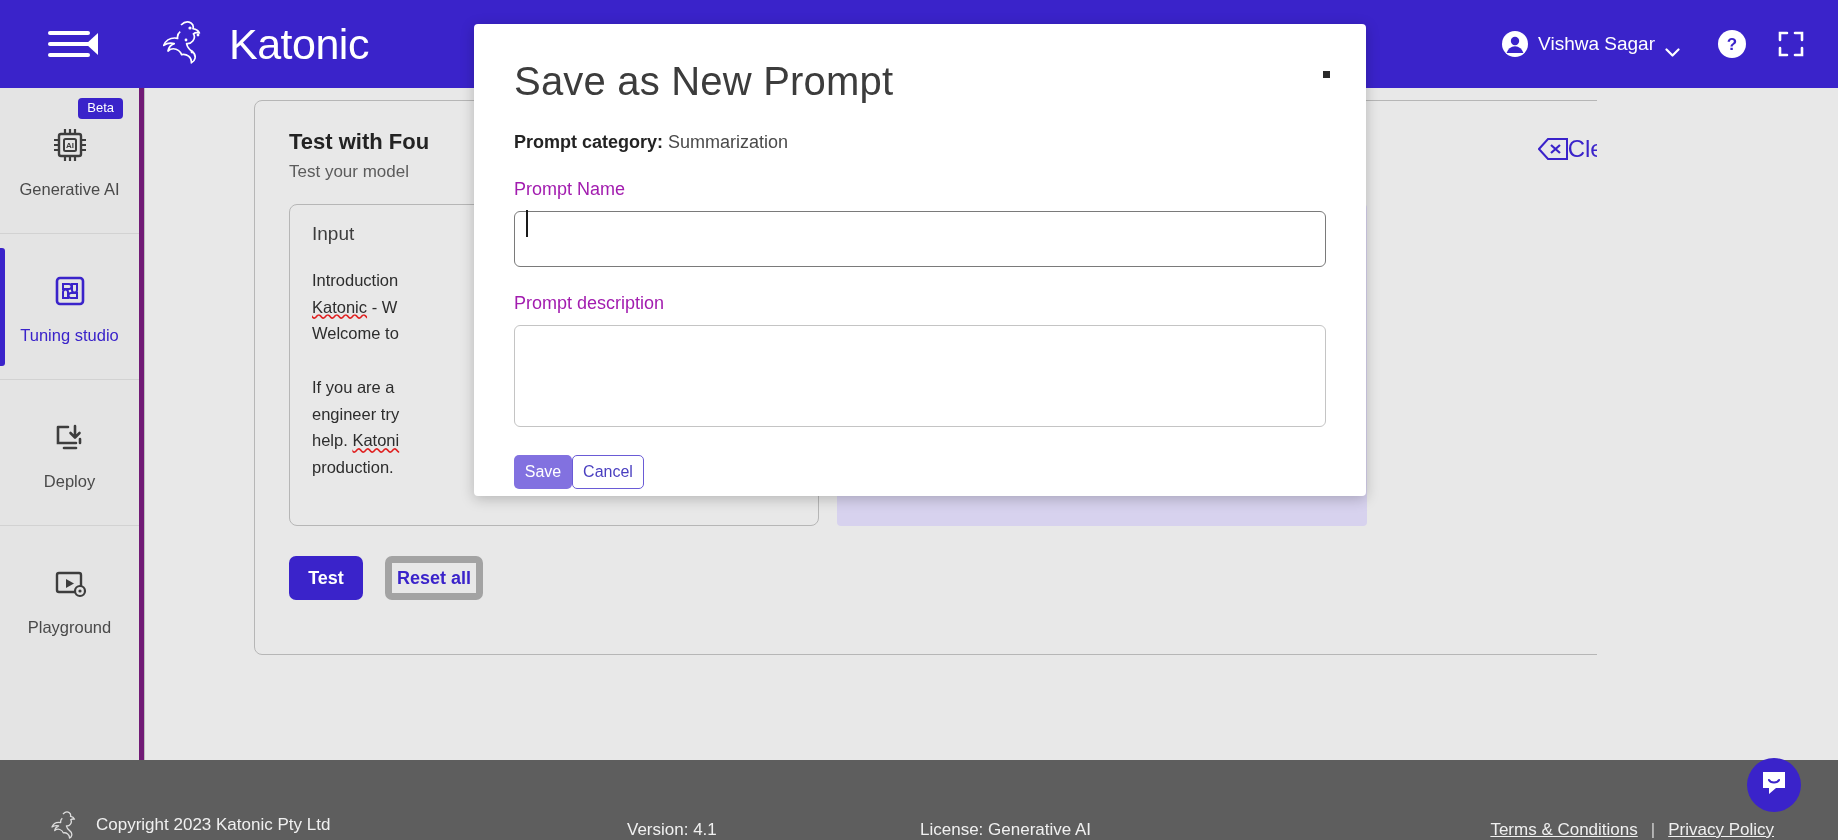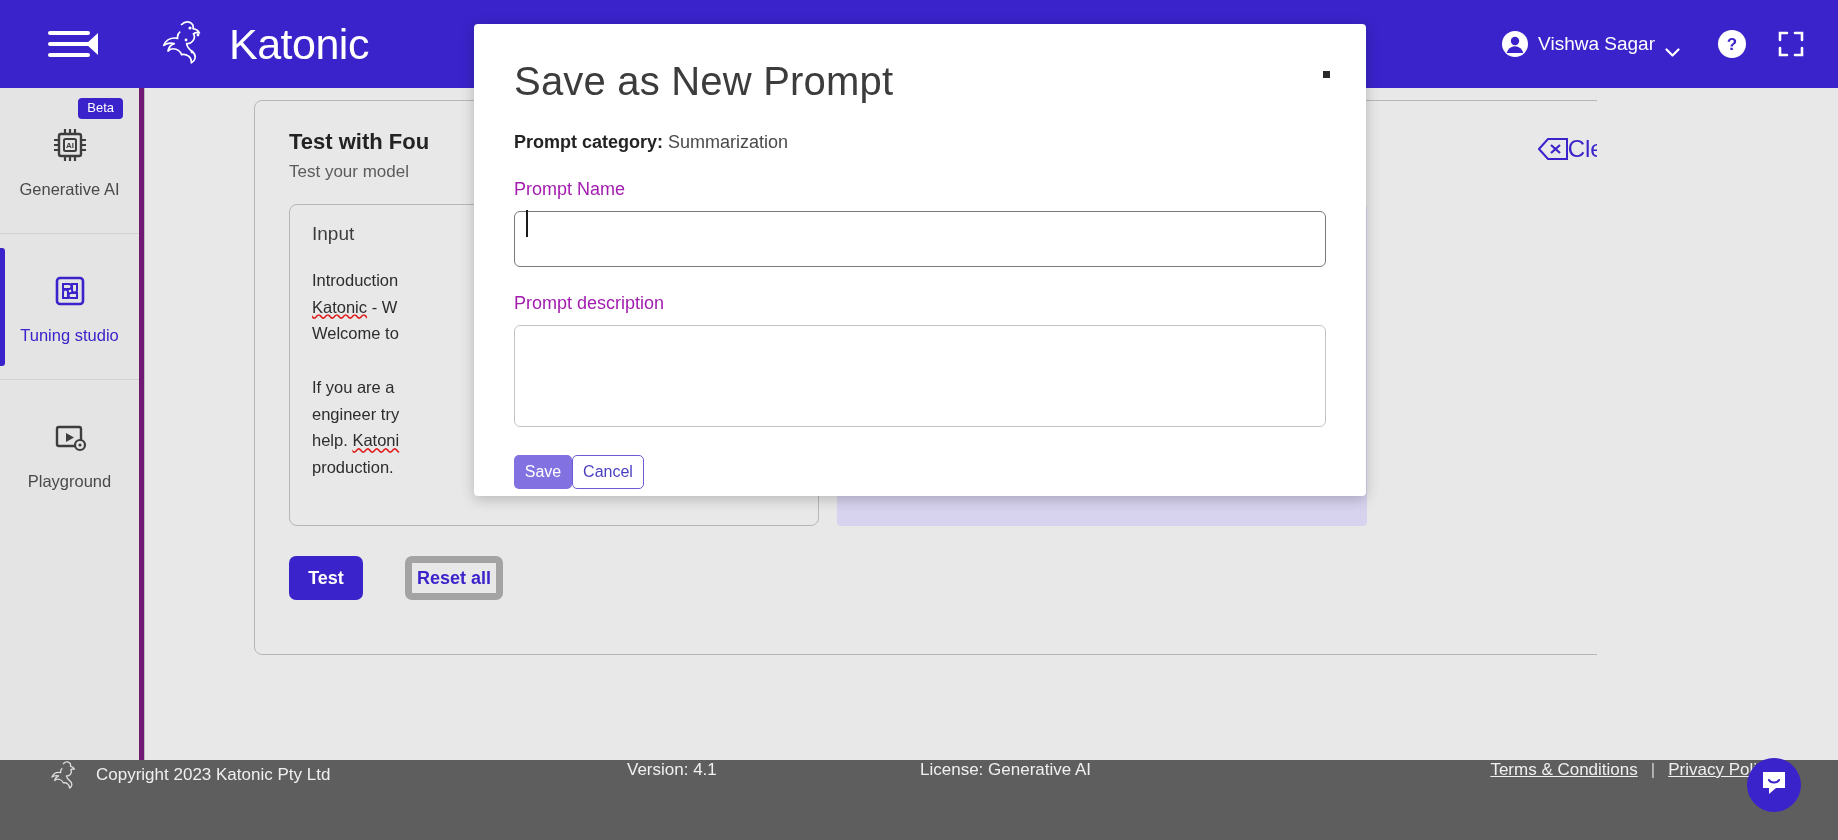--- a/index.html
+++ b/index.html
@@ -125,41 +125,41 @@
   }
   .add-example {
     position: absolute; right: 22px; top: 18px;
     color: #3a23ca; font-size: 18px; cursor: pointer;
   }
   .out-text {
     position: absolute; left: 22px; top: 50px; right: 22px;
     font-size: 16.5px; color: #2d2d2d; line-height: 1.6;
   }
 
-  .act-row { display: flex; gap: 42px; padding: 30px 0 0 34px; }
+  .act-row { display: flex; gap: 22px; padding: 30px 0 0 34px; }
   .btn {
     font-size: 18px; font-weight: bold; border-radius: 7px;
     cursor: pointer; display: inline-flex; align-items: center;
     justify-content: center; border: 1px solid transparent;
   }
   .btn-solid { background: #3a23ca; color: #fff; }
   .btn-outline { background: transparent; color: #3a23ca; border: 7px solid #a3a3a3; }
   .btn-test { width: 74px; height: 44px; }
   .btn-reset { width: 98px; height: 44px; }
   .vline {
     position: absolute; left: 0px; top: 0; width: 1px; height: 672px;
     background: #bdbdbd;
   }
 
   
   .footer {
     position: absolute; left: 0; bottom: 0;
     width: 1838px; height: 80px;
     background: #5e5e5e; color: #f0f0f0;
-    display: flex; align-items: flex-start;
+    display: flex; align-items: flex-end;
     font-size: 17px; z-index: 4;
   }
   .f-copy { display: flex; align-items: center; gap: 12px; margin-left: 50px; }
   .f-kang { width: 34px; height: 30px; opacity: 0.92; }
   .f-ver { position: absolute; left: 627px; }
   .f-lic { position: absolute; left: 920px; }
   .f-links { position: absolute; right: 64px; display: flex; align-items: center; gap: 13px; }
   .f-links a { color: #f0f0f0; text-decoration: underline; cursor: pointer; }
   .f-sep { color: #d2d2d2; }
 
@@ -285,20 +285,30 @@
           <rect x="7" y="7" width="26" height="26" rx="3" fill="none" stroke="#3a23ca" stroke-width="2.6"></rect>
           <path d="M13 13h6a2.5 2.5 0 1 1 0 5h-6z" fill="none" stroke="#3a23ca" stroke-width="2"></path>
           <path d="M27 13v6a2.5 2.5 0 1 1-5 0v-6z" fill="none" stroke="#3a23ca" stroke-width="2"></path>
           <path d="M27 27h-6a2.5 2.5 0 1 1 0-5h6z" fill="none" stroke="#3a23ca" stroke-width="2"></path>
           <path d="M13 27v-6a2.5 2.5 0 1 1 5 0v6z" fill="none" stroke="#3a23ca" stroke-width="2"></path>
         </svg>
       </span>
       <span class="side-label">Tuning studio</span>
     </div>
 
+    <div class="side-item">
+      <span class="icon-wrap">
+        <svg viewBox="0 0 40 40" width="40" height="40">
+          <path d="M8 10h10M8 10v16h18M30 26v-4" fill="none" stroke="#3d3d3d" stroke-width="2.6" stroke-linecap="round"></path>
+          <path d="M25 9v11M20.5 16l4.5 4.5L29.5 16" fill="none" stroke="#3d3d3d" stroke-width="2.6" stroke-linecap="round" stroke-linejoin="round"></path>
+          <path d="M14 31h12" stroke="#3d3d3d" stroke-width="2.6" stroke-linecap="round"></path>
+        </svg>
+      </span>
+      <span class="side-label">Deploy</span>
+    </div>
 
     <div class="side-item" style="border-bottom:none">
       <span class="icon-wrap">
         <svg viewBox="0 0 40 40" width="40" height="40">
           <rect x="7" y="10" width="24" height="19" rx="2" fill="none" stroke="#3d3d3d" stroke-width="2.4"></rect>
           <path d="M16 16l8 4.5-8 4.5z" fill="#3d3d3d"></path>
           <circle cx="30" cy="28" r="5" fill="#e4e4e4" stroke="#3d3d3d" stroke-width="2.2"></circle>
           <circle cx="30" cy="28" r="1.6" fill="#3d3d3d"></circle>
         </svg>
       </span>

